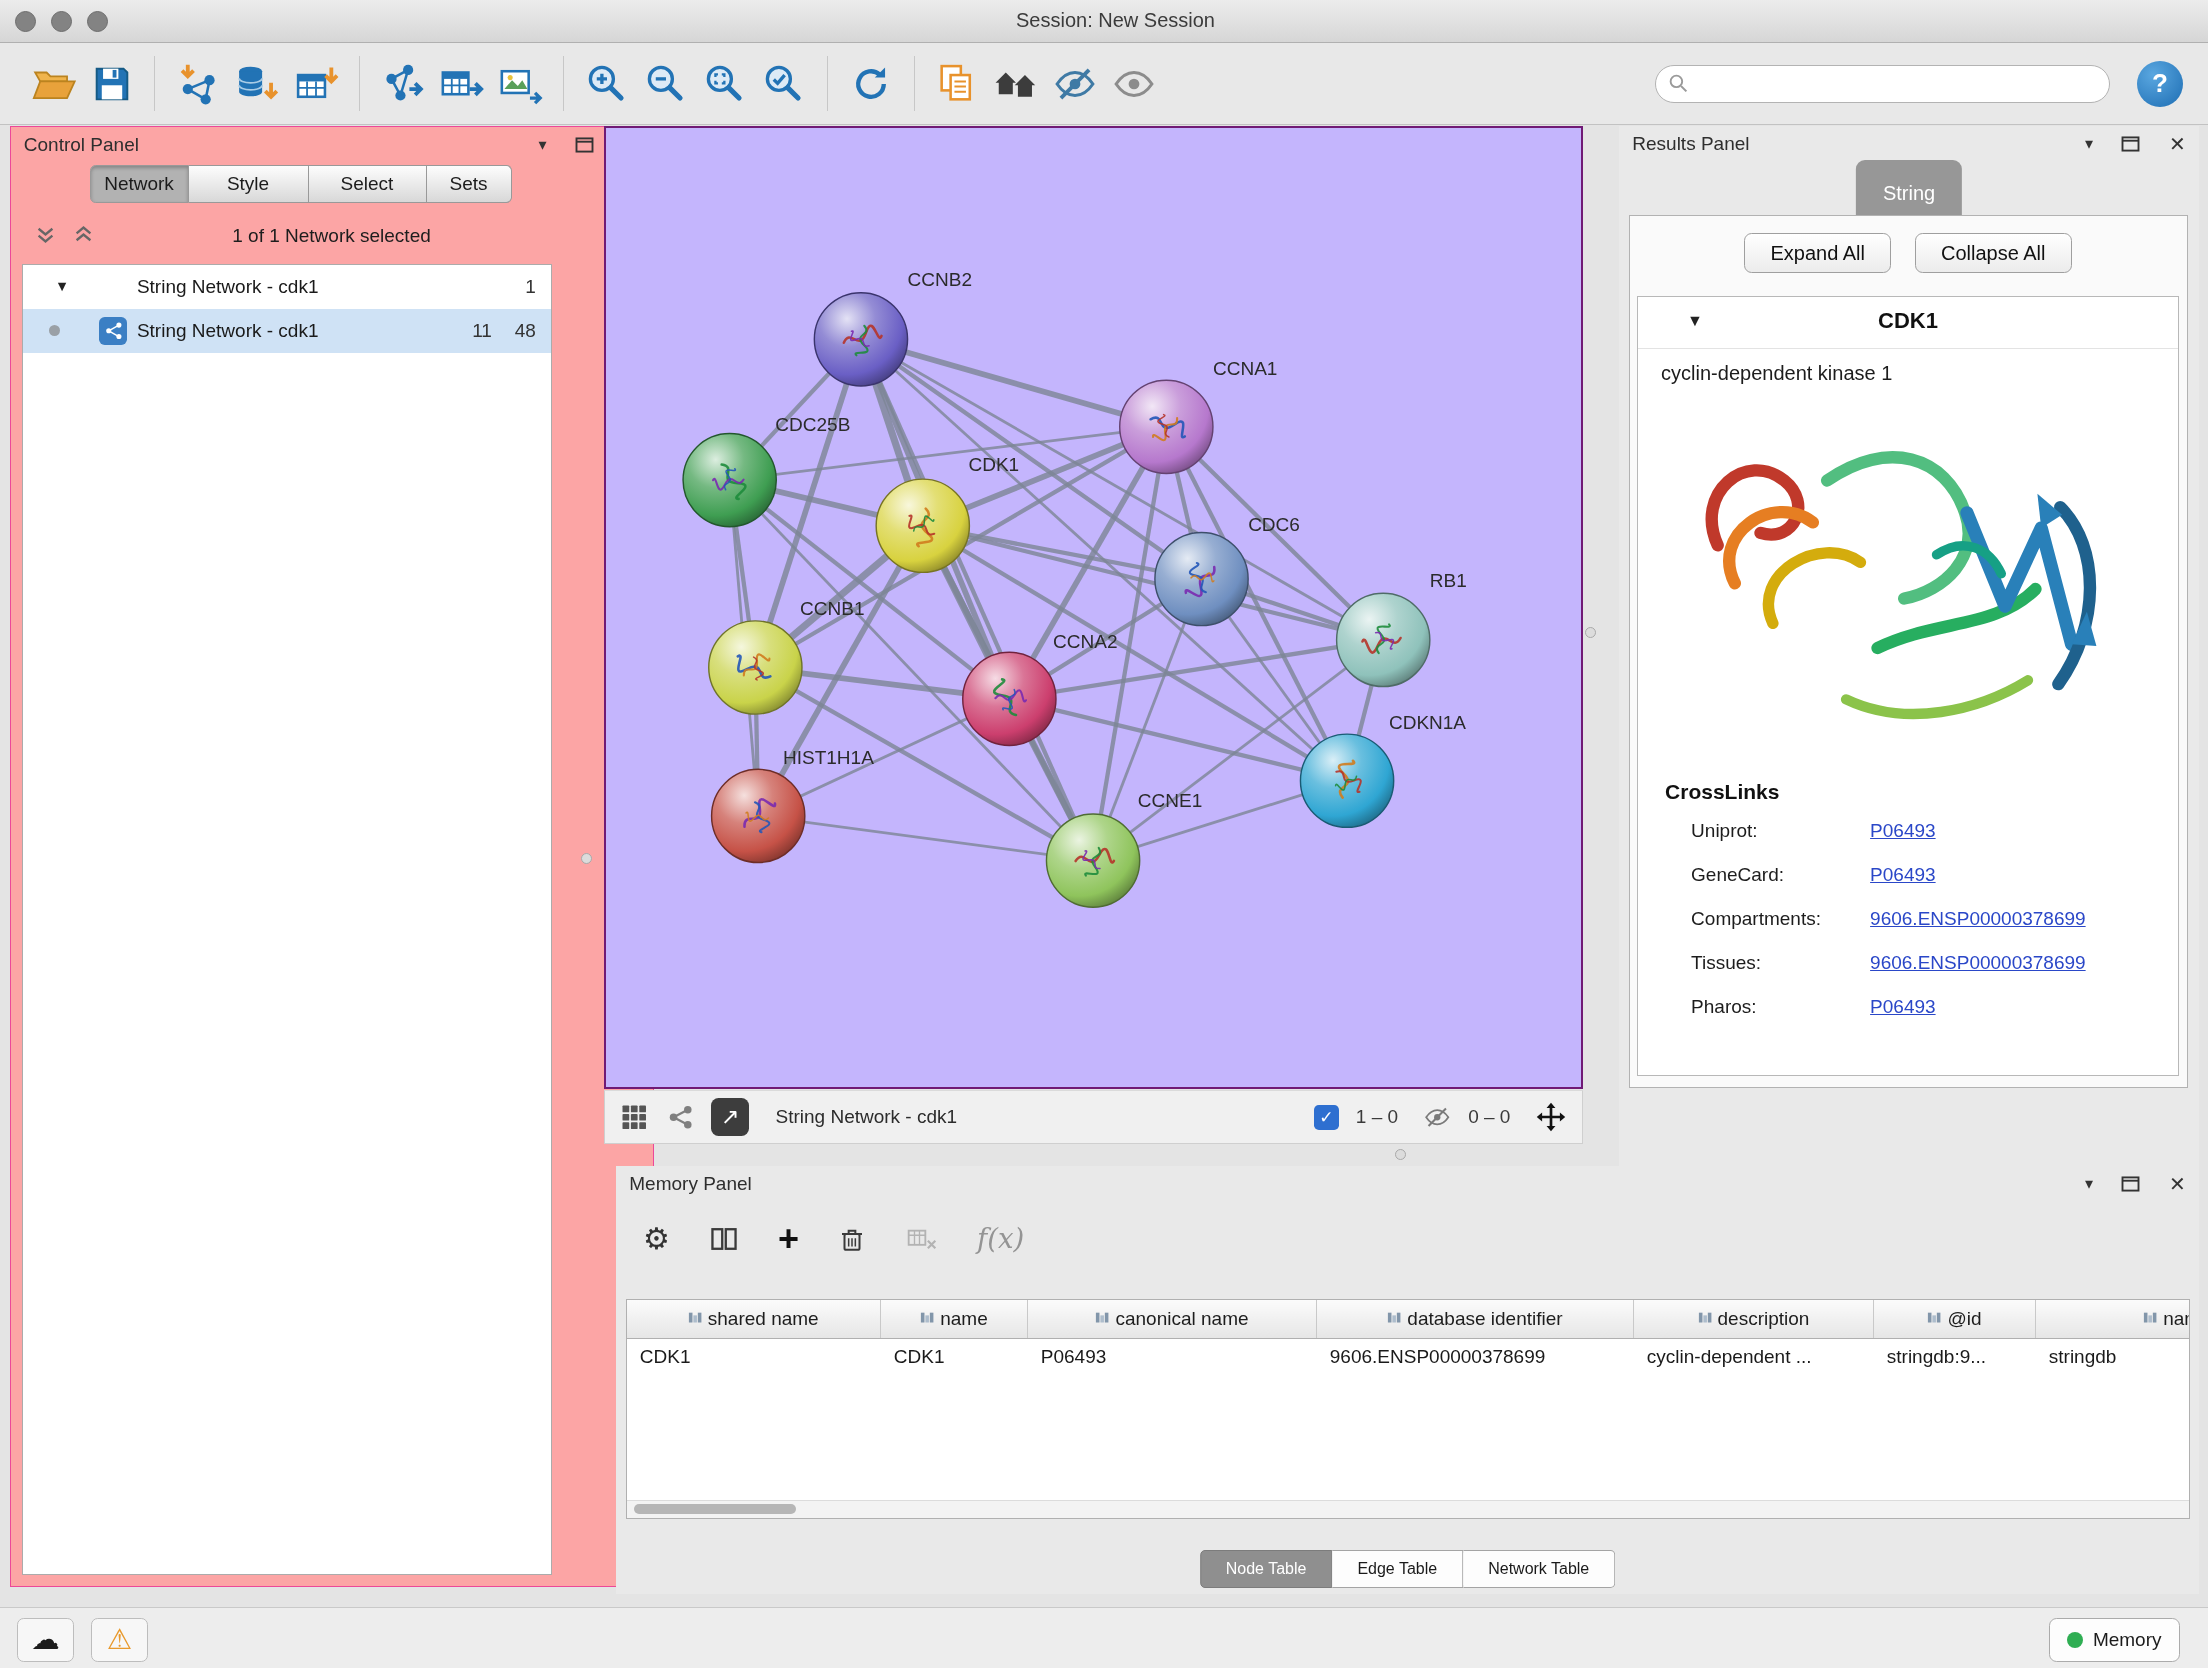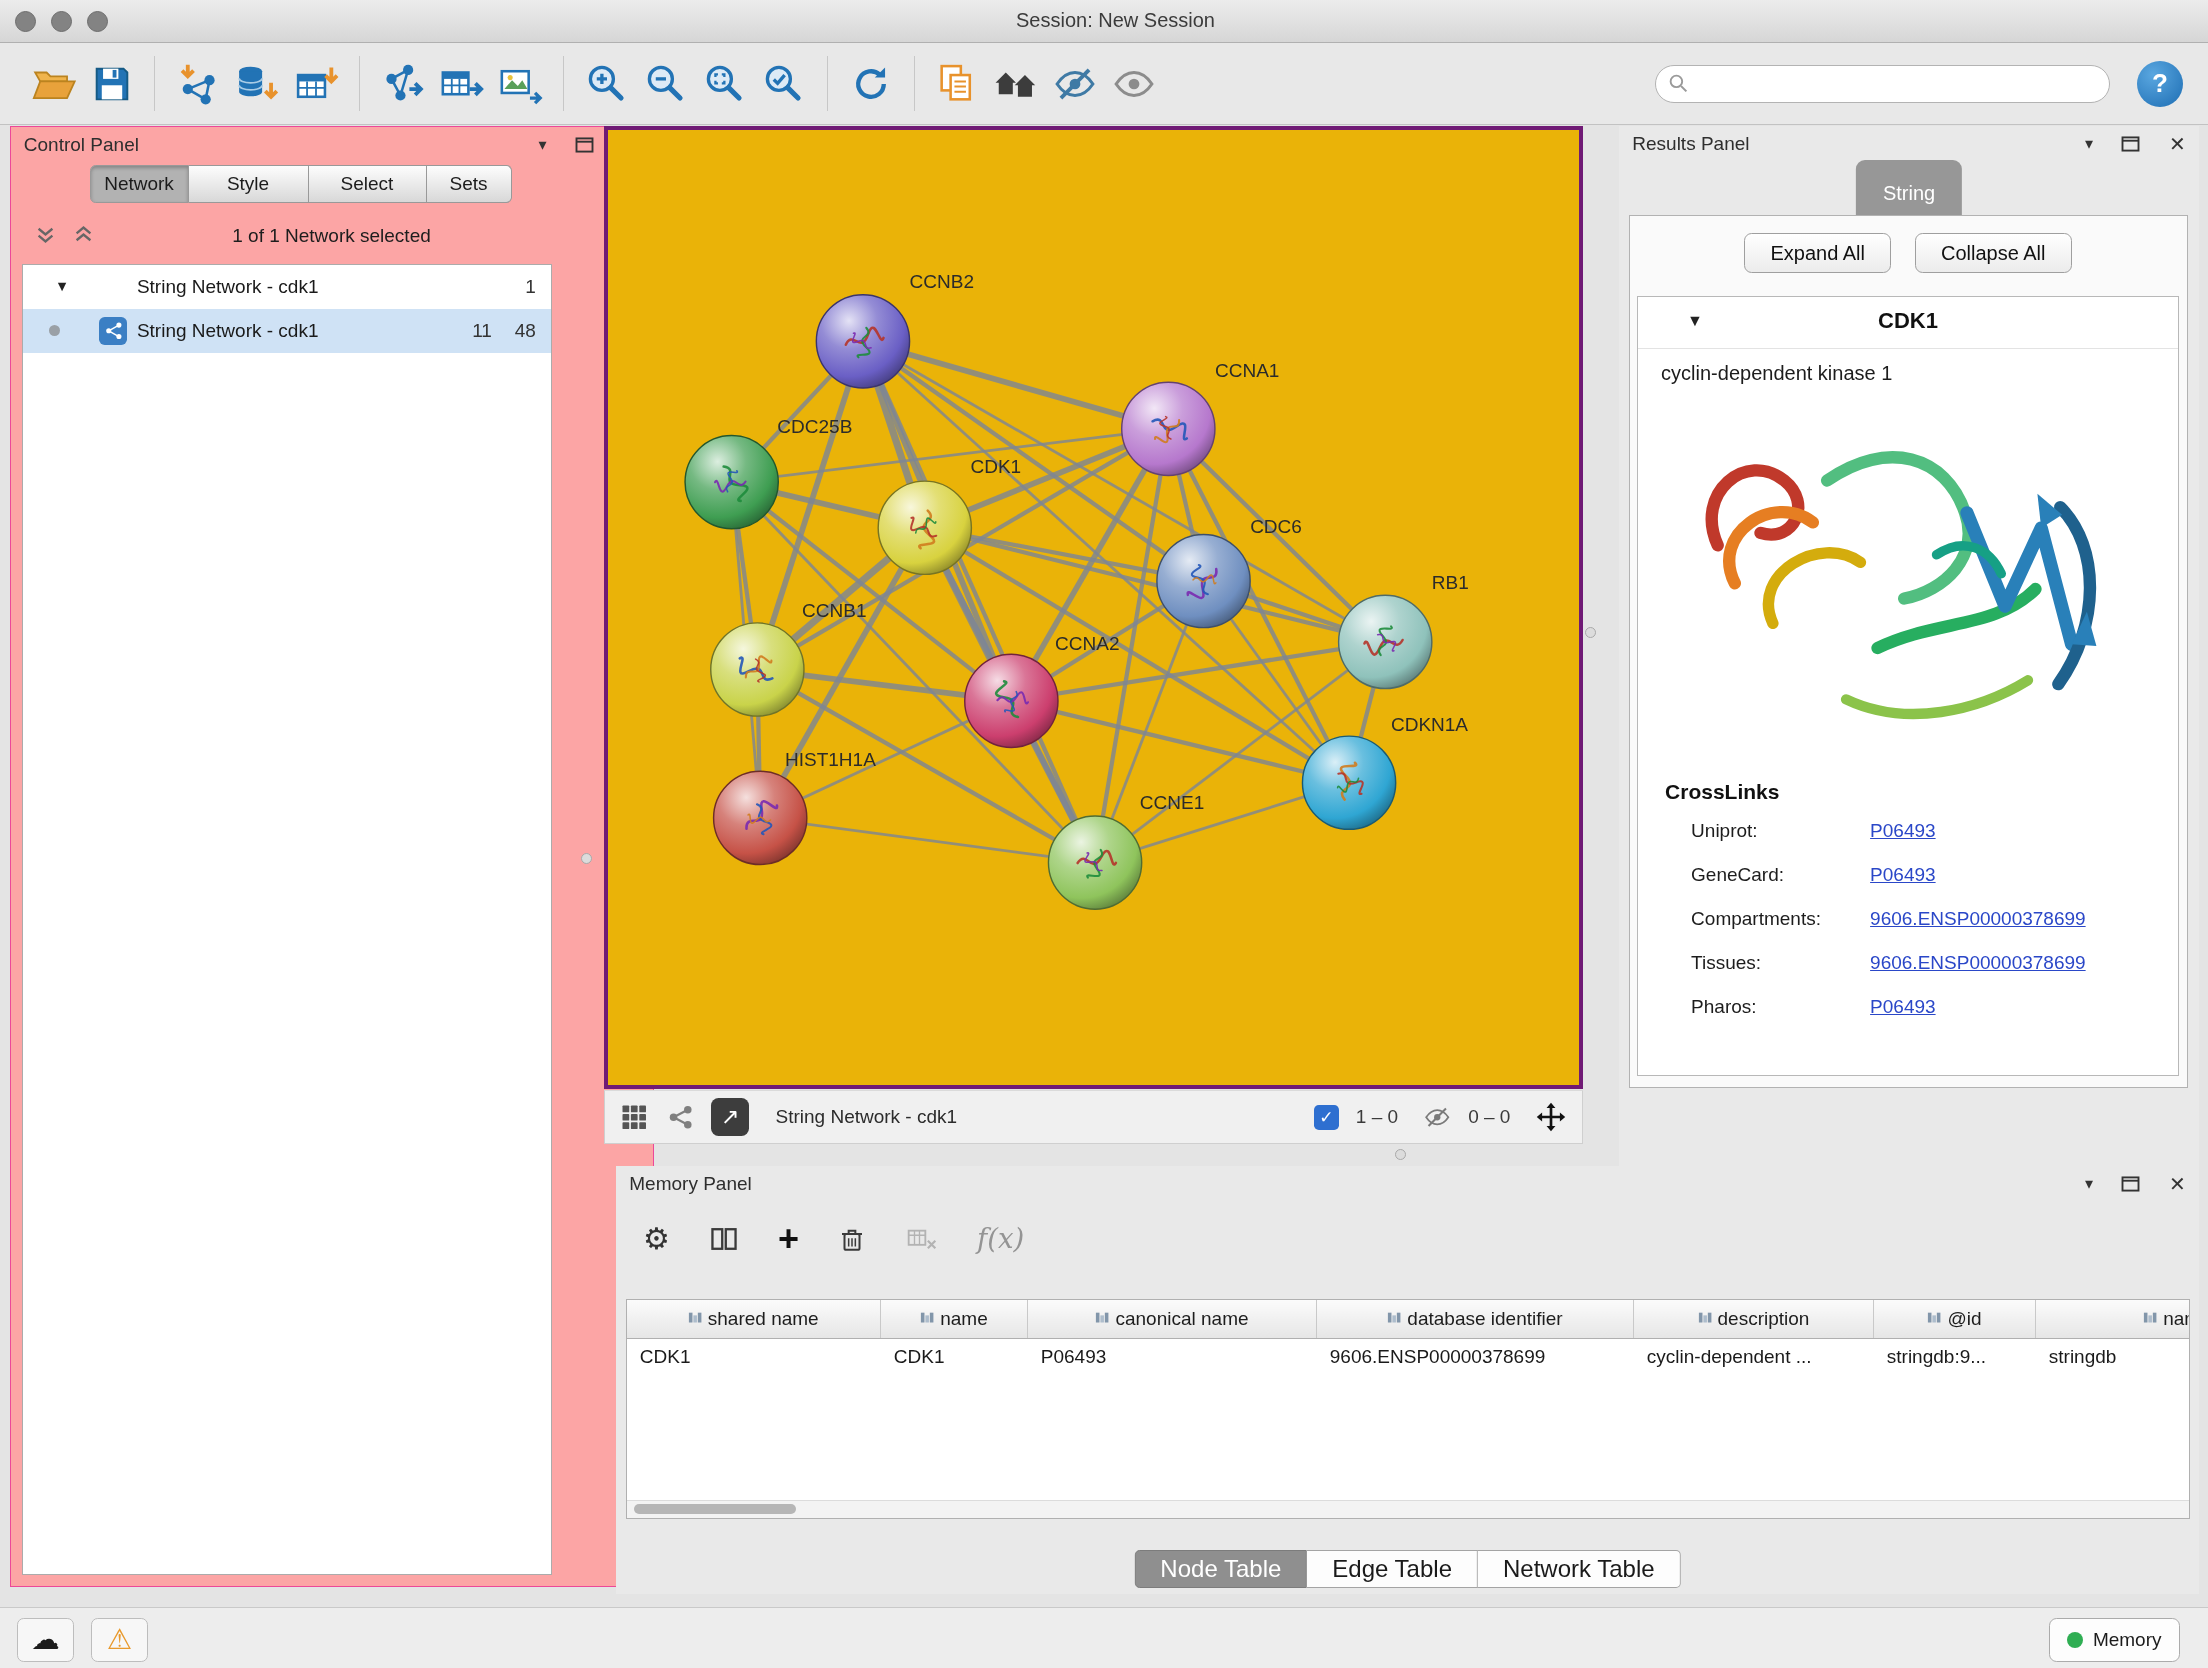--- a/index.html
+++ b/index.html
@@ -60,22 +60,22 @@
   .trow.sel{background:#cfe2f5;}
   .trow .tri{position:absolute;left:32px;top:13.3px;font-size:14.3px;color:#222;}
   .trow .bullet{position:absolute;left:26px;top:16px;width:11.4px;height:11.4px;border-radius:50%;background:#9aa0a6;}
   .trow .nicon{position:absolute;left:76px;top:7.6px;width:28.5px;height:28.5px;border-radius:5.7px;background:#3b7fc4;
     display:flex;align-items:center;justify-content:center;}
   .trow .lbl{position:absolute;left:114px;top:10.5px;font-size:19px;color:#1a1a1a;white-space:nowrap;}
   .trow .n-right{position:absolute;right:15px;top:10.5px;font-size:19px;color:#333;}
   .trow .n-mid{position:absolute;right:59px;top:10.5px;font-size:19px;color:#333;}
 
   
-  .network-panel{left:604px;top:126px;width:979px;height:963px;background:#eab308;
-    border:4px solid #701a75;box-sizing:border-box;}
+  .network-panel{left:604px;top:126px;width:979px;height:963px;background:#c4b5fd;
+    border:2px solid #701a75;box-sizing:border-box;}
   .net-bar{left:604px;top:1090px;width:979px;height:54px;background:#f0f0f0;
     border:1px solid #cfcfcf;border-top:1px solid #dadada;box-sizing:border-box;
     display:flex;align-items:center;padding:0 15px;gap:17px;}
   .net-bar .nbtn{display:flex;align-items:center;justify-content:center;cursor:pointer;}
   .darkbtn{width:38px;height:38px;border-radius:7.6px;background:#3d3d3d;color:#fff;font-size:22px;
     display:flex;align-items:center;justify-content:center;cursor:pointer;}
   .net-name{font-size:19px;color:#2c2c2c;margin-left:9.5px;white-space:nowrap;}
   .spacer{flex:1;}
   .selchk{width:25px;height:25px;border-radius:4.8px;background:#2e6fd0;color:#fff;font-size:17px;
     display:flex;align-items:center;justify-content:center;cursor:pointer;}
@@ -115,21 +115,21 @@
   table.dt th{height:38px;box-sizing:border-box;background:linear-gradient(#fbfbfb,#e6e6e6);
     border-right:1px solid #c9c9c9;border-bottom:1px solid #b0b0b0;font-weight:normal;font-size:19px;color:#1d1d1d;
     text-align:center;white-space:nowrap;overflow:hidden;cursor:pointer;}
   table.dt th .thlab{margin-left:5.7px;}
   table.dt td{height:38px;box-sizing:border-box;padding-left:13.3px;font-size:19px;color:#1a1a1a;
     white-space:nowrap;overflow:hidden;}
   .hscroll{position:absolute;left:0;bottom:0;width:100%;height:17px;background:#f3f3f3;border-top:1px solid #dcdcdc;}
   .hthumb{position:absolute;left:7.6px;top:2.9px;width:162px;height:10.5px;border-radius:5.7px;background:#b6b6b6;cursor:pointer;}
   .tp-tabs{position:absolute;left:50%;bottom:5.7px;transform:translateX(-50%);display:flex;}
   .tp-tab{height:38px;box-sizing:border-box;border:1px solid #a4a4a4;border-left-width:0;background:#fdfdfd;
-    display:flex;align-items:center;justify-content:center;padding:0 25px;font-size:24px;color:#1a1a1a;cursor:pointer;white-space:nowrap;}
+    display:flex;align-items:center;justify-content:center;padding:0 25px;font-size:16px;color:#1a1a1a;cursor:pointer;white-space:nowrap;}
   .tp-tab:first-child{border-left-width:1px;border-radius:4.8px 0 0 4.8px;}
   .tp-tab:last-child{border-radius:0 4.8px 4.8px 0;}
   .tp-tab.sel{background:#8f8f8f;color:#fff;border-color:#7c7c7c;}
 
   
   .statusbar{left:0;top:1607px;width:2208px;height:61px;background:#ededed;border-top:1px solid #c9c9c9;}
   .sbtn{position:absolute;top:9.5px;width:55px;height:42px;border:1px solid #bdbdbd;border-radius:6.7px;
     background:#f7f7f7;display:flex;align-items:center;justify-content:center;cursor:pointer;}
   .cloudg{font-size:28.5px;color:#1c1c1c;line-height:1;}
   .warng{font-size:28.5px;color:#e8992c;line-height:1;}

